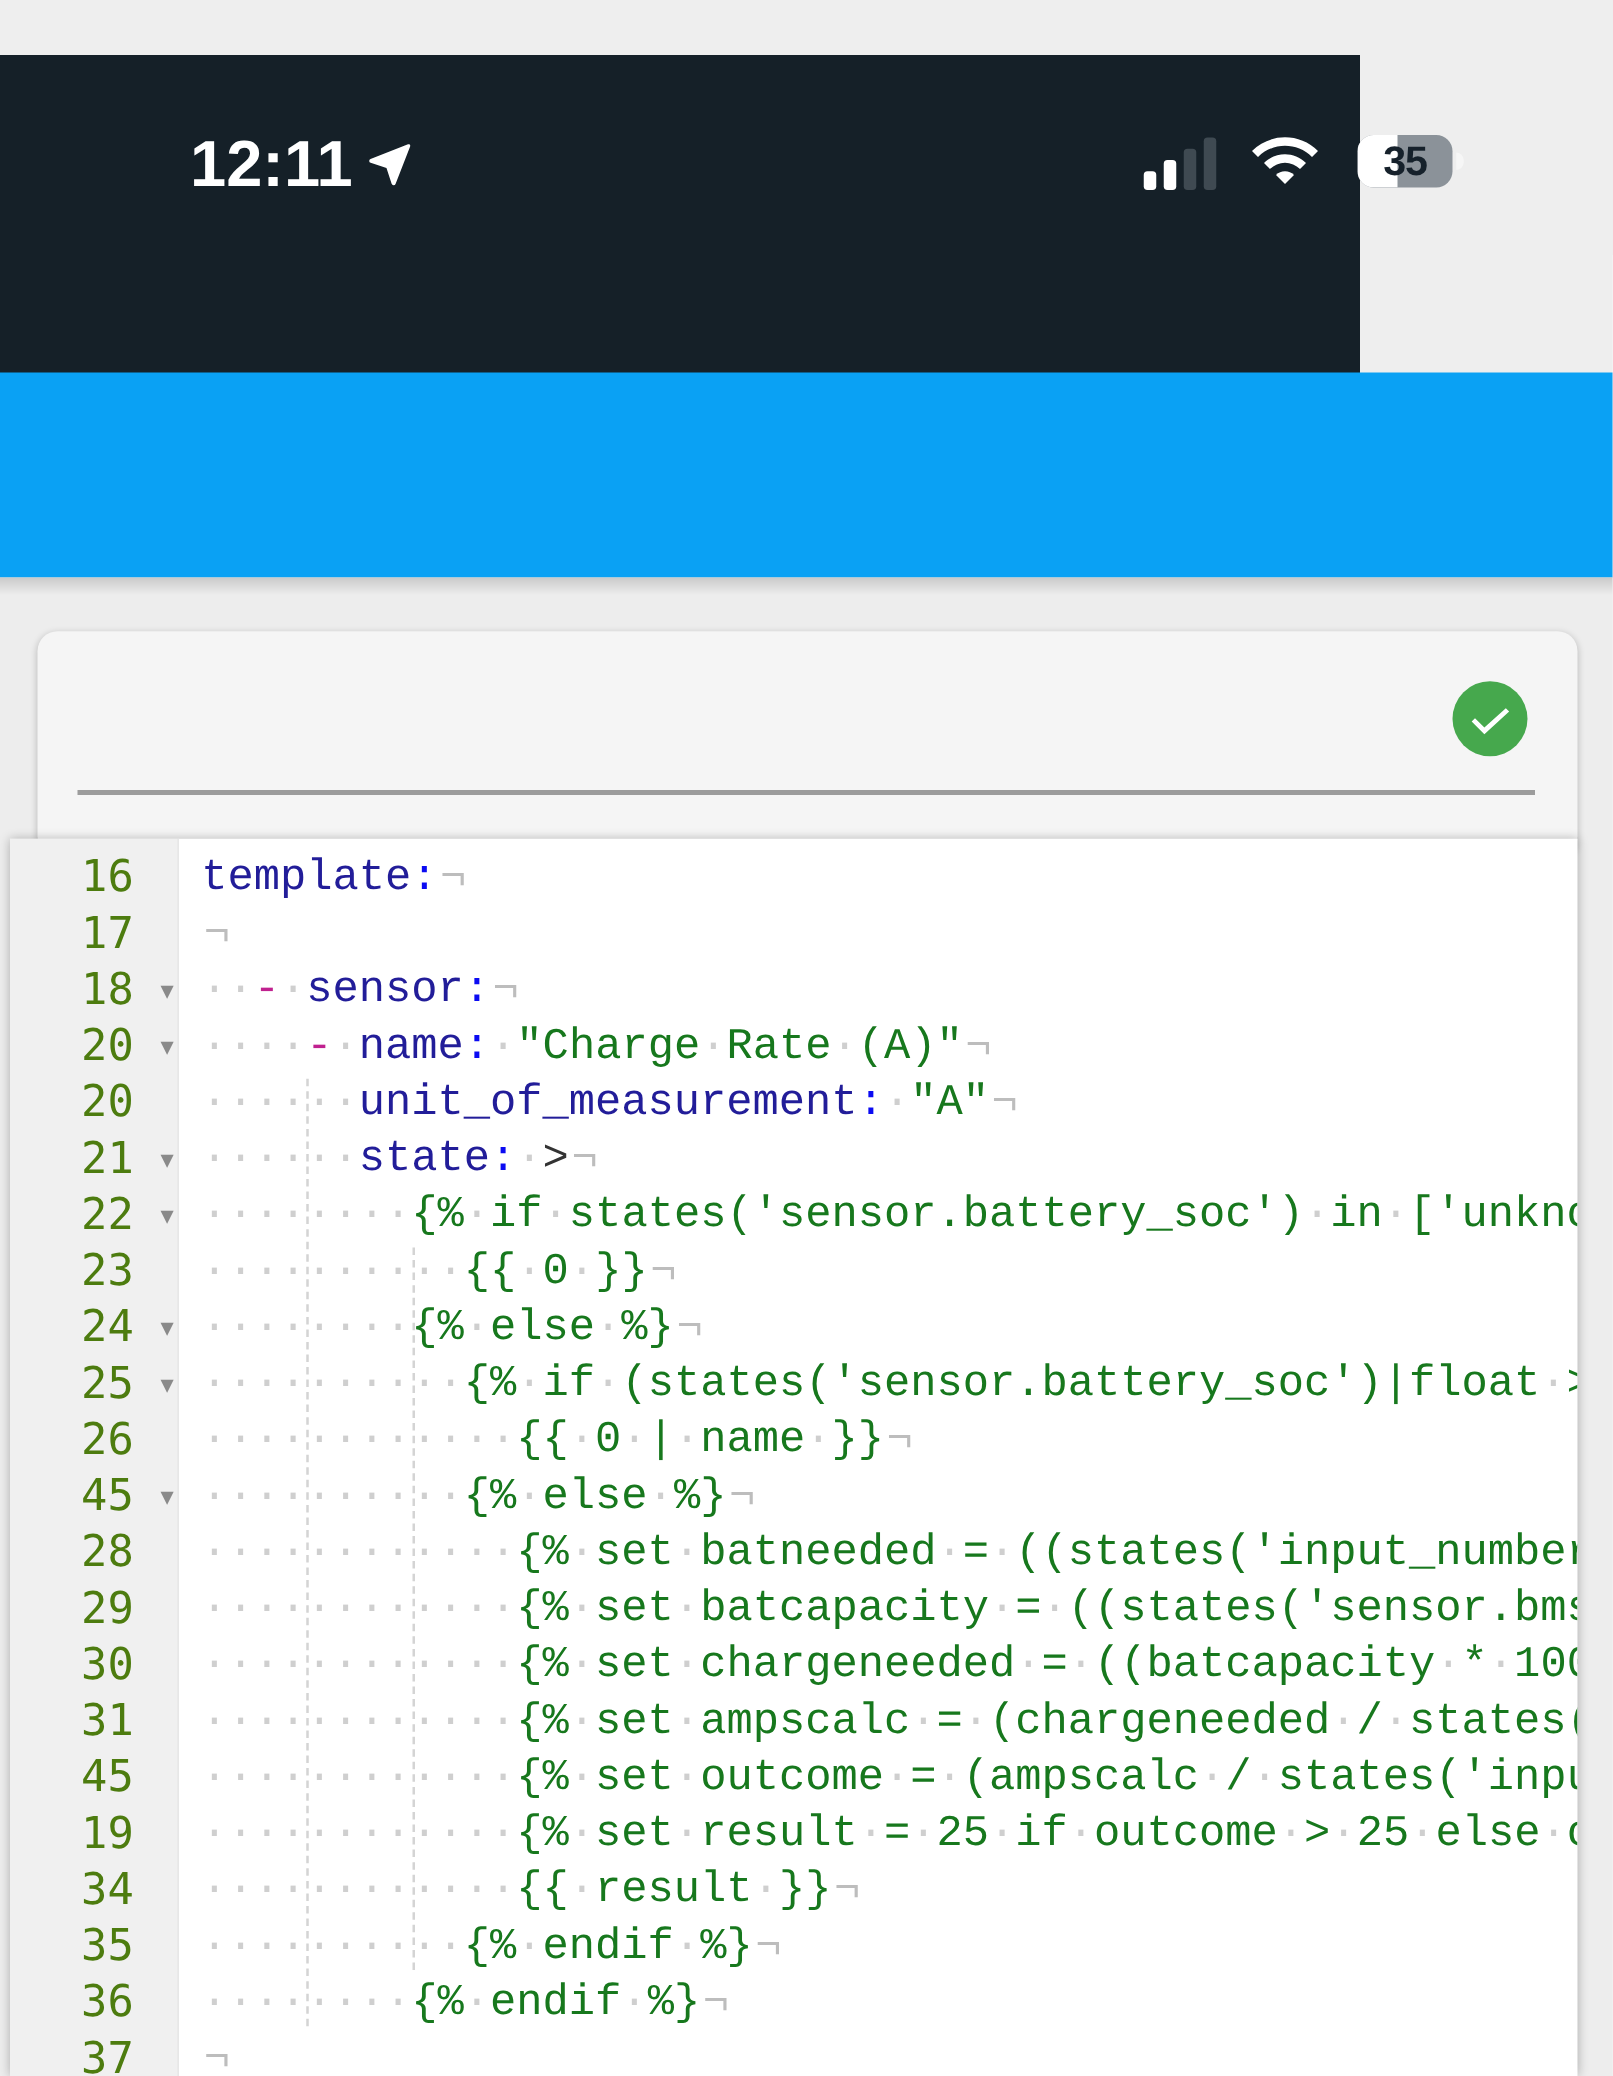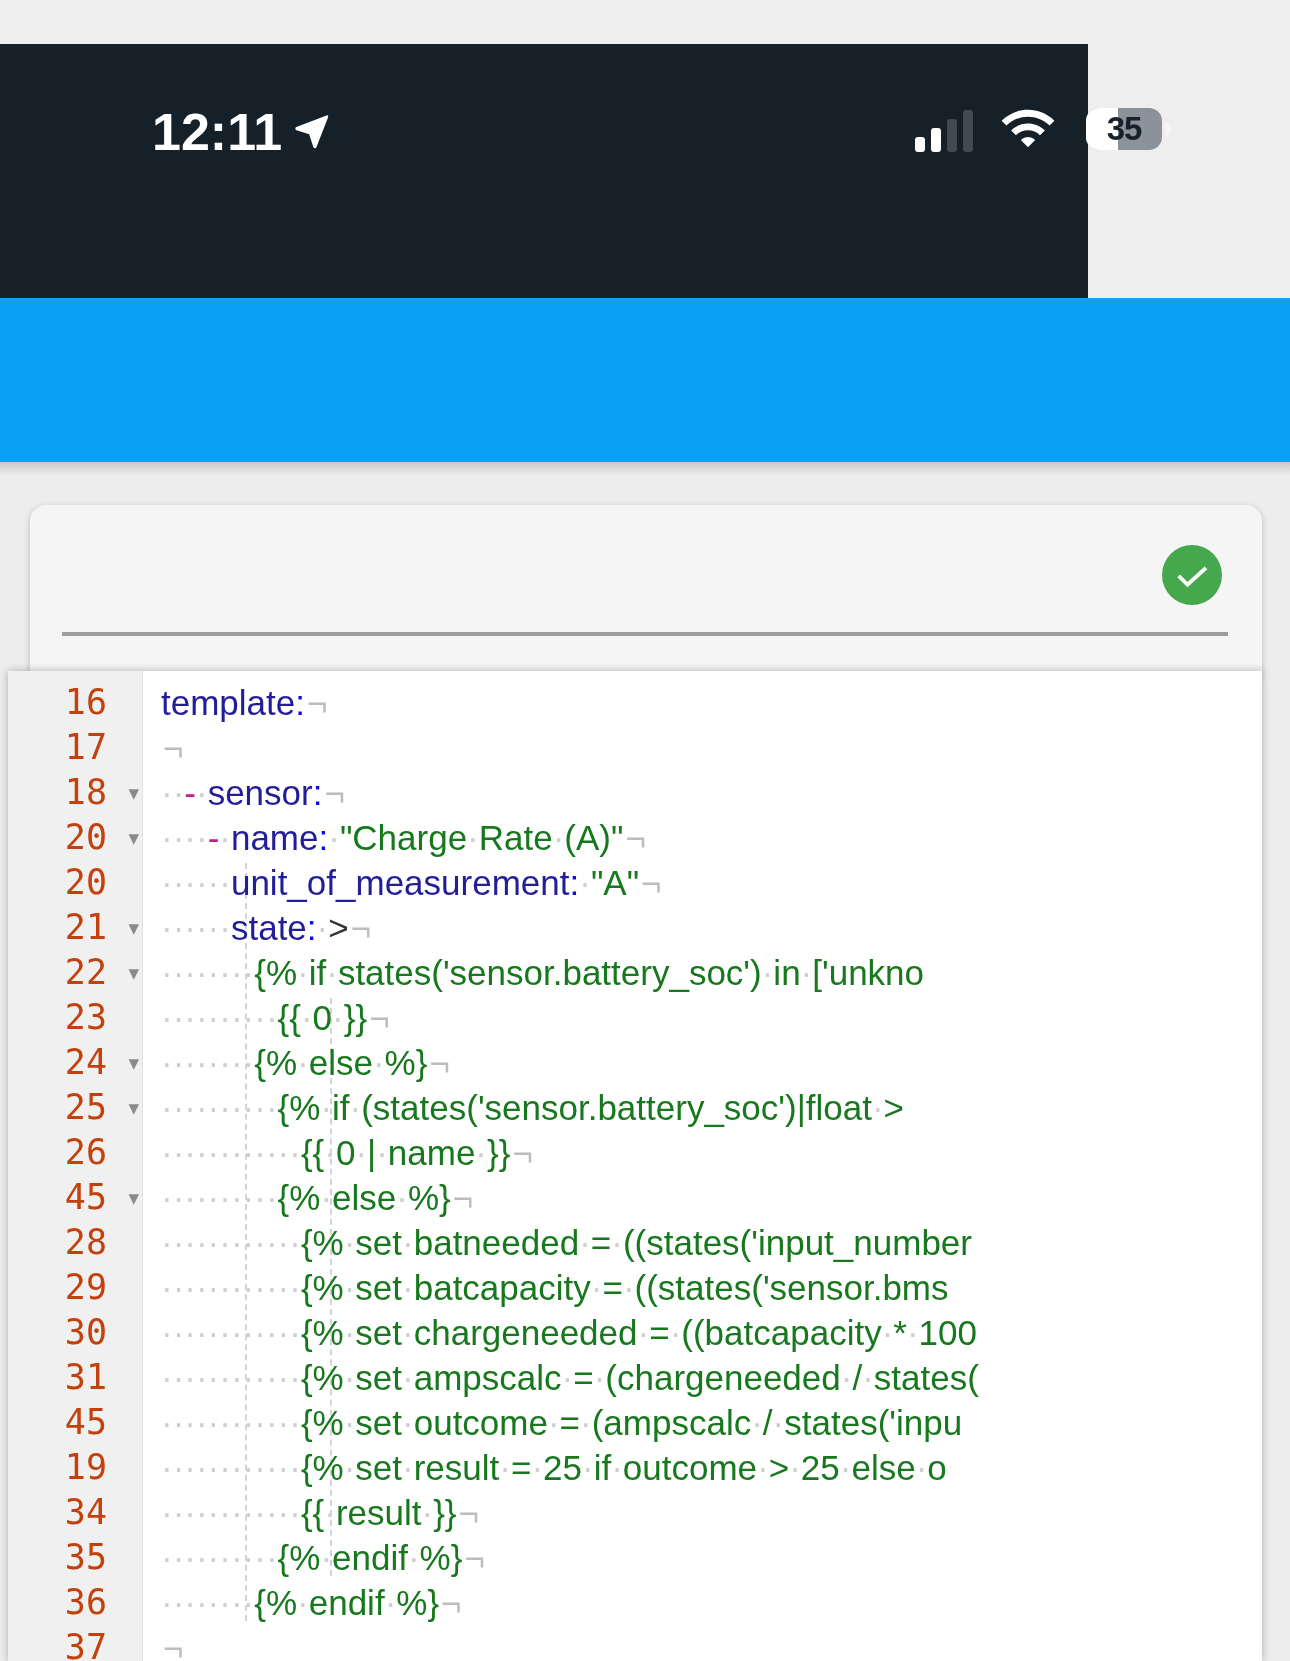--- a/index.html
+++ b/index.html
@@ -56,23 +56,23 @@
             overflow:hidden; box-shadow:0 0 8px rgba(0,0,0,.28); }
   .gutter-bg { position:absolute; left:0; top:0; width:135px; height:100%; background:#f0f0f0;
                border-right:1px solid #e3e3e3; }
   .guide { position:absolute; width:0; border-left:2px dashed #d4d4d4; pointer-events:none; }
   .guide4 { left:237px; top:192px; height:758px; }
   .guide8 { left:322px; top:327px; height:578px; }
   .lines { position:relative; margin-top:-36px; }
   .row { display:flex; height:45px; }
   .gut { position:relative; flex:0 0 135px; }
   .lnum { display:block; text-align:right; padding-right:36px; font-family:"DejaVu Sans Mono", monospace;
-          font-size:35px; line-height:45px; color:#c2410c; }
+          font-size:35px; line-height:45px; color:#4d7c0f; }
   .fold { position:absolute; right:4px; top:0; font-size:21px; line-height:45px; color:#8a8a8a; cursor:pointer; }
-  .codeline { flex:1; padding-left:18px; font-family:Liberation Sans, sans-serif; font-size:35px;
+  .codeline { flex:1; padding-left:18px; font-family:Liberation Mono, monospace; font-size:35px;
               line-height:45px; white-space:pre; overflow:hidden; }
   .tk-k { color:#221d99; } 
   .tk-c { color:#0b0bf2; } 
   .tk-d { color:#c0218f; } 
   .tk-g { color:#17781d; } 
   .tk-o { color:#333; }    
   .ws   { color:#cfcfcf; } 
   .eol  { color:#bdbdbd; padding-left:2px; } 
 </style>
 </head>

